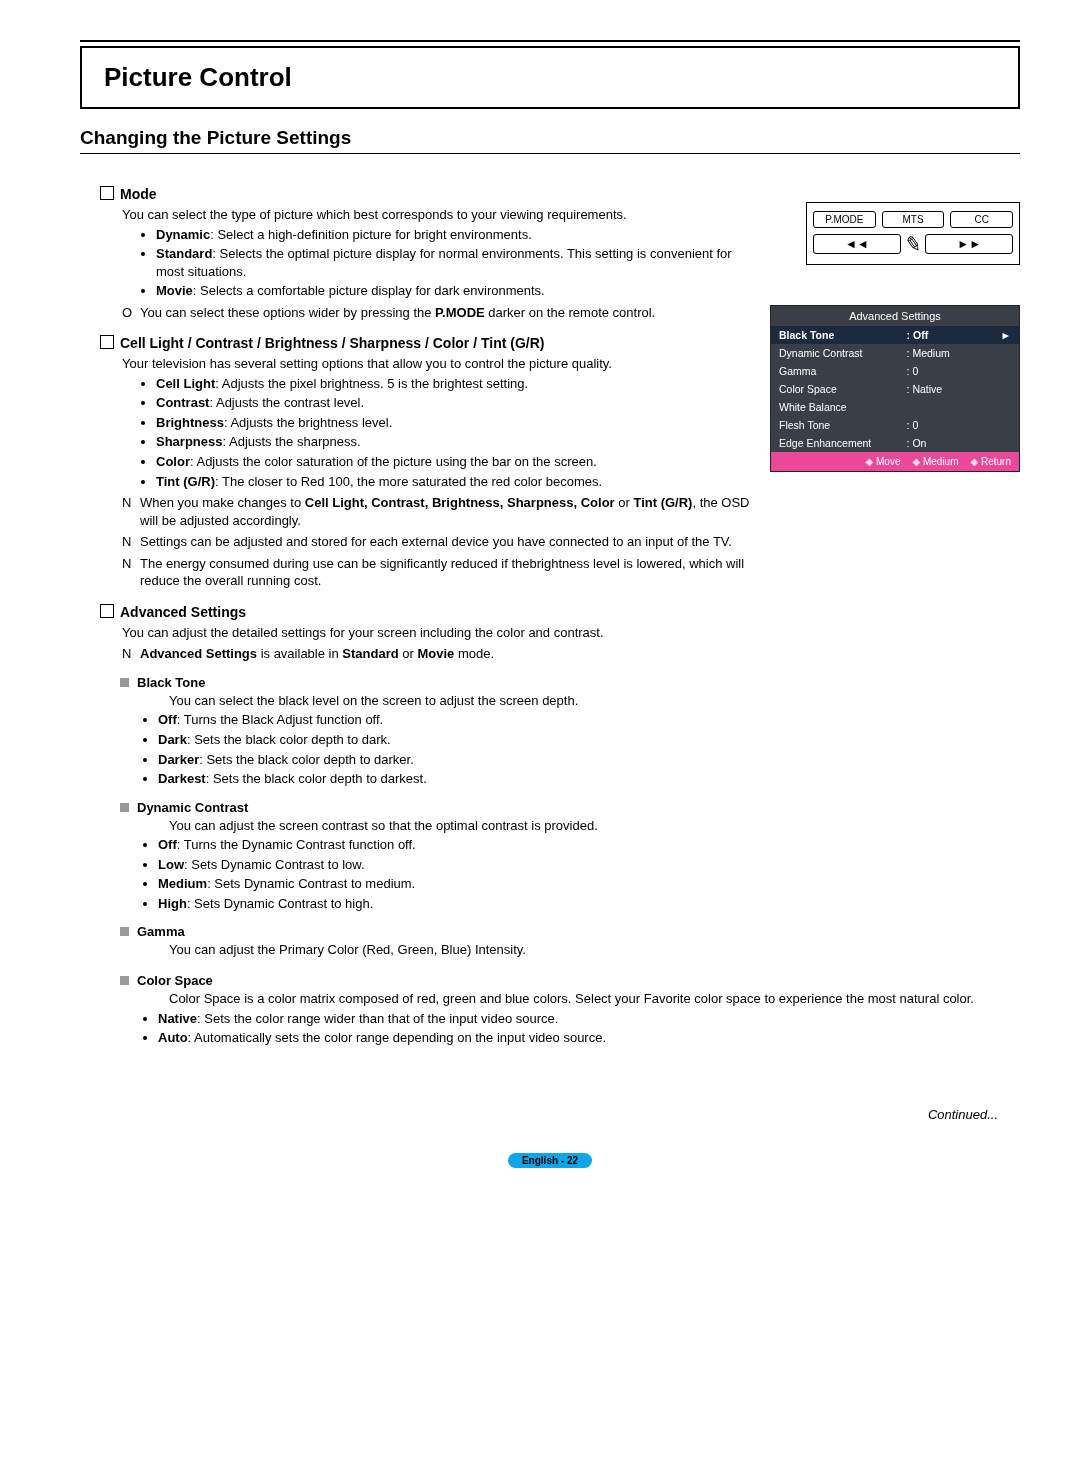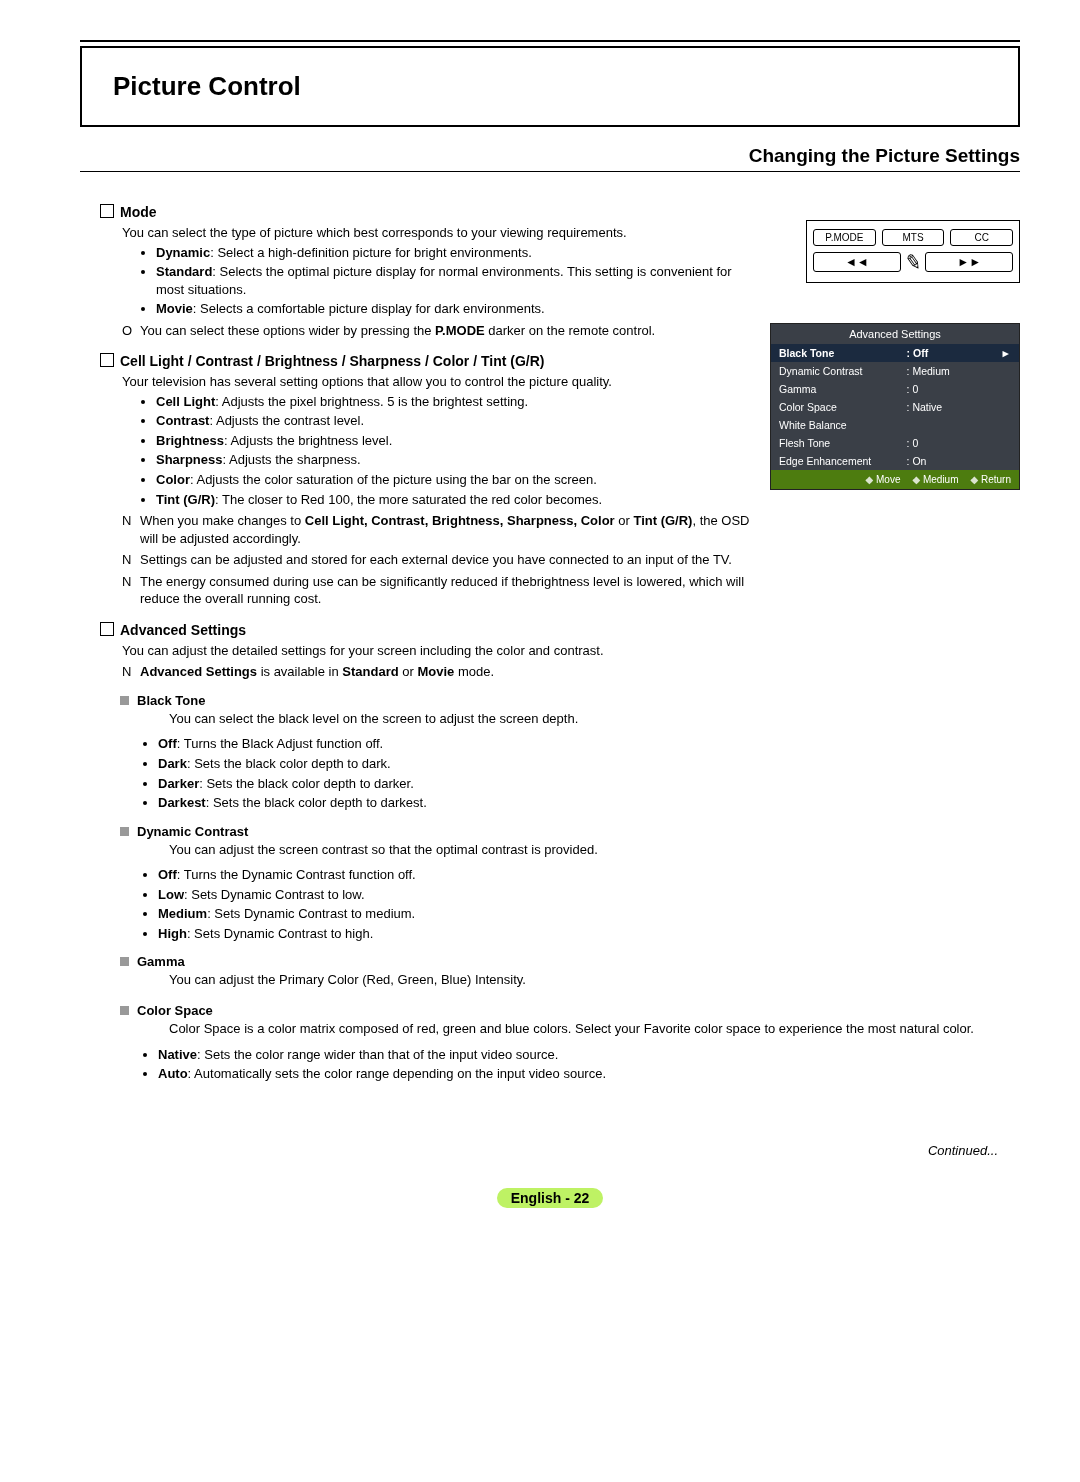--- a/index.html
+++ b/index.html
@@ -17,27 +17,26 @@
     margin: 0 0 4px 0;
   }
   .title-box {
     border: 2px solid #000;
     padding: 6px 14px;
     margin-bottom: 18px;
   }
   .title-box h1 {
     font-size: 26px;
     font-weight: bold;
-    margin: 17px;
+    margin: 8px;
   }
   h2.section-title {
     font-size: 19px;
     font-weight: bold;
     margin: 0 0 4px 0;
-    text-align: right;
   }
   .rule {
     border-top: 1px solid #000;
     margin-bottom: 18px;
   }
   .content {
     display: flex;
     gap: 20px;
   }
   .col-left {
@@ -85,21 +84,21 @@
   ul.bul {
     margin: 2px 0 2px 60px;
     padding: 0;
     list-style-type: disc;
   }
   ul.bul li {
     margin: 2px 16px;
     line-height: 1.35;
   }
   ul.bul-sm {
-    margin: 8px 0 2px 78px;
+    margin: 2px 0 2px 78px;
     padding: 0;
     list-style-type: disc;
   }
   ul.bul-sm li {
     margin: 2px 0;
     line-height: 1.35;
   }
   .note {
     margin: 4px 0 4px 42px;
     display: flex;
@@ -168,21 +167,21 @@
     font-size: 10.5px;
   }
   .osd-row.hl {
     background: #1b2a3f;
     font-weight: bold;
   }
   .osd-row .label { flex: 0 0 55%; }
   .osd-row .val { flex: 1; }
   .osd-row .arr { flex: 0 0 12px; text-align: right; }
   .osd-foot {
-    background: #4d7c0f;
+    background: #ec4899;
     display: flex;
     justify-content: flex-end;
     gap: 12px;
     padding: 4px 8px;
     font-size: 10px;
   }
   .osd-foot span::before {
     content: "◆ ";
     opacity: 0.8;
   }
@@ -193,24 +192,24 @@
     margin-top: 60px;
     margin-right: 22px;
     font-size: 13px;
   }
   .pagebadge {
     text-align: center;
     margin-top: 30px;
   }
   .pagebadge span {
     display: inline-block;
-    background: #bef264;
+    background: #0ea5e9;
     border-radius: 10px;
     padding: 2px 14px;
-    font-size: 14px;
+    font-size: 10px;
     font-weight: bold;
   }
 </style>
 </head>
 <body>
 
 <div class="hairline"></div>
 <div class="title-box">
   <h1>Picture Control</h1>
 </div>

